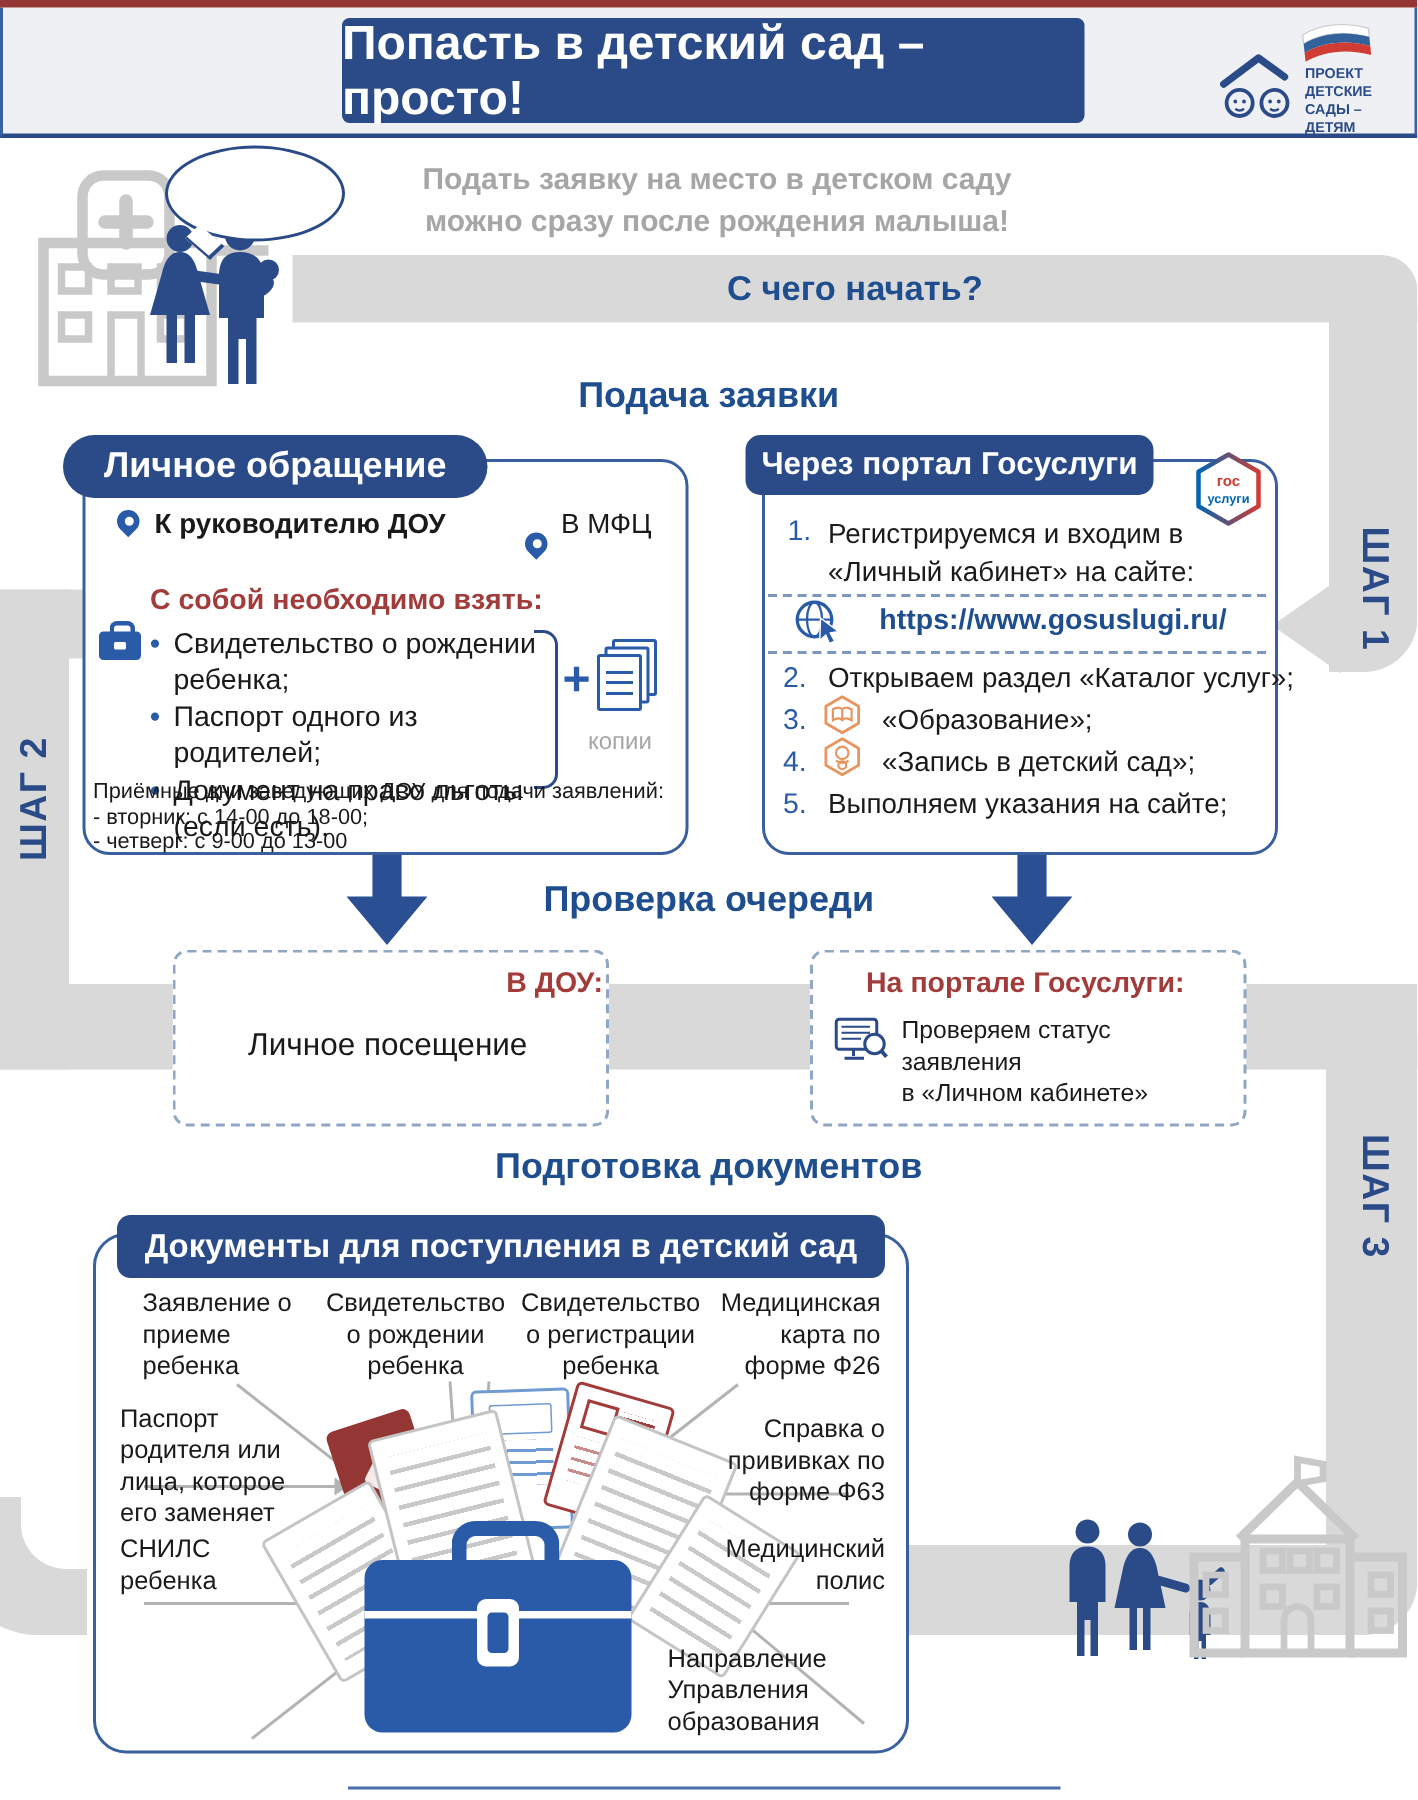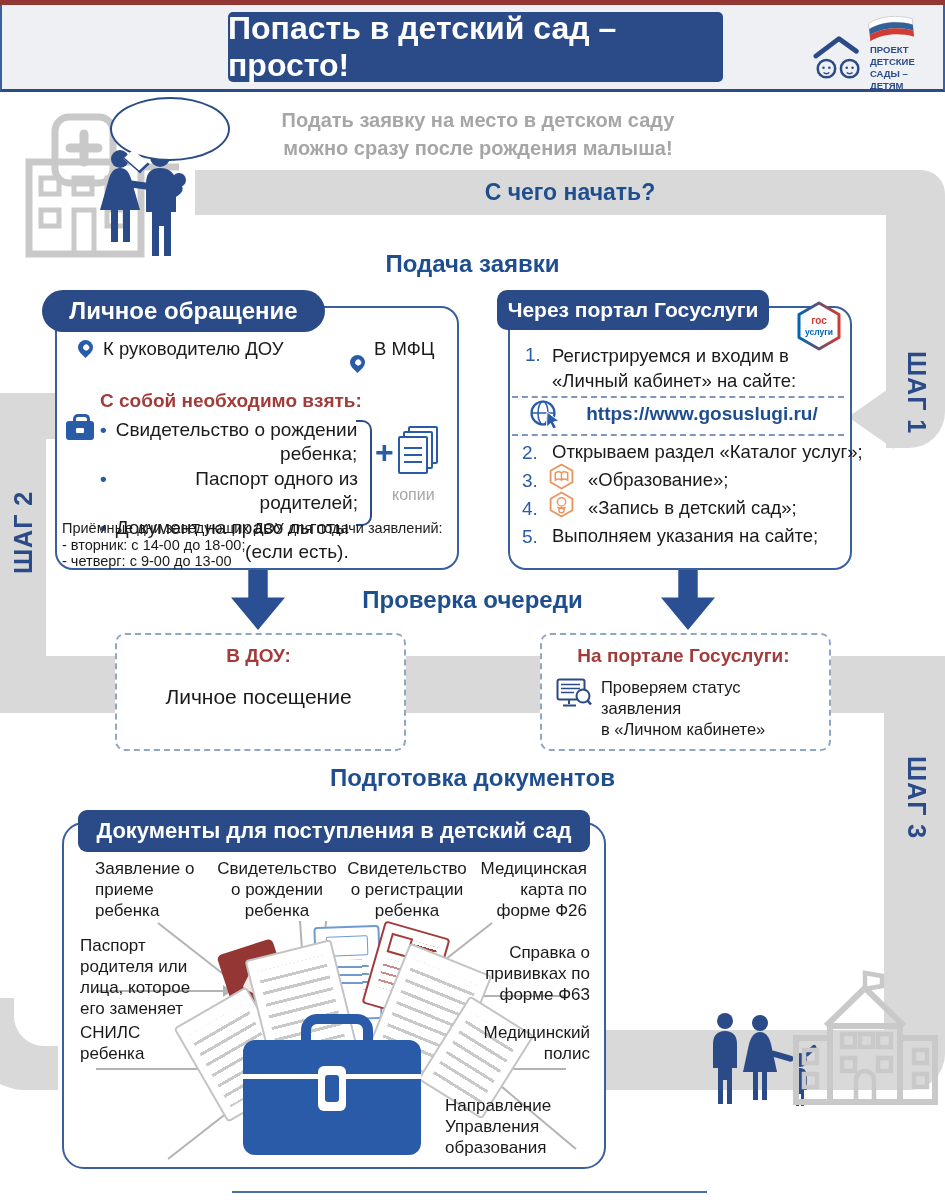--- a/index.html
+++ b/index.html
@@ -19,21 +19,21 @@
   .step-label{color:#2a4b87;font-weight:bold;font-size:25px;letter-spacing:1px;display:flex;align-items:center;justify-content:center;}
   .vert-down{writing-mode:vertical-rl;}
   .vert-up{writing-mode:vertical-rl;transform:rotate(180deg);}
   .block-arrow{width:54px;height:60px;background:#2a5093;
     clip-path:polygon(32% 0,68% 0,68% 46%,100% 46%,50% 100%,0 46%,32% 46%);}
   .garrow{position:absolute;height:2px;background:#b3b3b3;transform-origin:left center;z-index:3;}
   .garrow::after{content:'';position:absolute;right:-2px;top:-5px;width:0;height:0;
     border:6px solid transparent;border-left:9px solid #b3b3b3;}
   .pin{width:15px;height:15px;background:#2a5ba8;border-radius:50% 50% 50% 0;transform:rotate(-45deg);position:relative;}
   .pin::after{content:'';position:absolute;left:4.5px;top:4.5px;width:6px;height:6px;background:#fff;border-radius:50%;}
-  .bullet-row{display:flex;gap:9px;font-size:19px;line-height:24px;text-align:right;}
+  .bullet-row{display:flex;gap:9px;font-size:19px;line-height:24px;}
   .bullet-row::before{content:'•';color:#2a5ba8;font-weight:bold;}
   .bracket{width:14px;height:102px;border-right:2.5px solid #2a4b87;border-top:2.5px solid #2a4b87;
     border-bottom:2.5px solid #2a4b87;border-radius:0 10px 10px 0;}
   .copy{position:absolute;width:26px;height:34px;background:#fff;border:2px solid #2a5ba8;border-radius:2px;}
   .copy-lines{background:repeating-linear-gradient(#fff 0 5px,#2a5ba8 5px 7px);position:absolute;inset:4px;}
   .bubble{background:#fff;border:2px solid #2a4b87;border-radius:50%;}
   .bubble::after{content:'';position:absolute;left:16px;bottom:-11px;width:15px;height:15px;background:#fff;
     border-right:2px solid #2a4b87;border-bottom:2px solid #2a4b87;transform:skewX(28deg) rotate(58deg);}
   .paper{position:absolute;background:#fff;border:2px solid #c4c4c4;border-radius:4px;}
   .paper .pl{position:absolute;left:8px;right:8px;top:12px;bottom:10px;
@@ -127,21 +127,21 @@
 можно сразу после рождения малыша!</div>
   <div class="abs z1 h-blue" style="left:195px;top:170px;width:750px;height:45px;font-size:23px;display:flex;align-items:center;justify-content:center;">С чего начать?</div>
 
   <div class="abs z1 h-blue" style="left:0;top:250px;width:945px;text-align:center;font-size:24px;">Подача заявки</div>
 
   <div class="abs z2 panel" style="left:55px;top:306px;width:400px;height:260px;"></div>
   <div class="abs z3 tab" style="left:42px;top:290px;width:283px;height:42px;font-size:24px;border-radius:21px;">
     <span>Личное обращение</span>
   </div>
   <div class="abs z3 pin" style="left:78px;top:340px;"></div>
-  <div class="abs z3" style="left:103px;top:338px;font-size:18.5px;">К руководителю ДОУ</div>
+  <div class="abs z3" style="left:103px;top:338px;font-size:18.5px;font-weight:bold;">К руководителю ДОУ</div>
   <div class="abs z3 pin" style="left:350px;top:340px;"></div>
   <div class="abs z3" style="left:374px;top:338px;font-size:18.5px;">В МФЦ</div>
   <div class="abs z3 case-ico" style="left:66px;top:391px;"></div>
   <div class="abs z3 red-t" style="left:100px;top:390px;font-size:19px;">С собой необходимо взять:</div>
   <div class="abs z3" style="left:100px;top:418px;width:258px;display:flex;flex-direction:column;gap:1px;">
     <div class="bullet-row">
         <span class="pre">Свидетельство о рождении
 ребенка;</span>
       </div>
     <div class="bullet-row">
@@ -212,21 +212,21 @@
   </svg>
   <div class="abs z3" style="left:588px;top:497px;font-size:18.5px;">«Запись в детский сад»;</div>
   <div class="abs z3" style="left:522px;top:526px;font-size:19px;color:#2a5ba8;">5.</div>
   <div class="abs z3" style="left:552px;top:525px;font-size:18.5px;">Выполняем указания на сайте;</div>
 
   <div class="abs z1 block-arrow" style="left:231px;top:570px;"></div>
   <div class="abs z1 block-arrow" style="left:661px;top:570px;"></div>
   <div class="abs z1 h-blue" style="left:0;top:586px;width:945px;text-align:center;font-size:24px;">Проверка очереди</div>
 
   <div class="abs z2 dashbox" style="left:115px;top:633px;width:287px;height:114px;"></div>
-  <div class="abs z3 red-t" style="left:115px;top:645px;width:287px;text-align:center;font-size:19px;">В ДОУ:</div>
+  <div class="abs z3 red-t" style="left:115px;top:645px;width:287px;text-align:right;font-size:19px;">В ДОУ:</div>
   <div class="abs z3" style="left:115px;top:685px;width:287px;text-align:center;font-size:21px;">Личное посещение</div>
 
   <div class="abs z2 dashbox" style="left:540px;top:633px;width:287px;height:114px;"></div>
   <div class="abs z3 red-t" style="left:540px;top:645px;width:287px;text-align:center;font-size:19px;">На портале Госуслуги:</div>
   <svg class="abs z3" style="left:556px;top:678px;" width="37" height="34" viewBox="0 0 37 34">
     <rect x="1.5" y="1.5" width="27" height="20" rx="2" fill="#fff" stroke="#2a4b87" stroke-width="2"></rect>
     <path d="M5,6.5 H24 M5,10.5 H24 M5,14.5 H18" stroke="#2a4b87" stroke-width="1.4"></path>
     <path d="M13,22 v4 M7,27.5 h13" stroke="#2a4b87" stroke-width="2"></path>
     <circle cx="27" cy="18" r="6.5" fill="#fff" stroke="#2a4b87" stroke-width="2"></circle>
     <path d="M31.5,22.5 L35,26.5" stroke="#2a4b87" stroke-width="2.6"></path>

